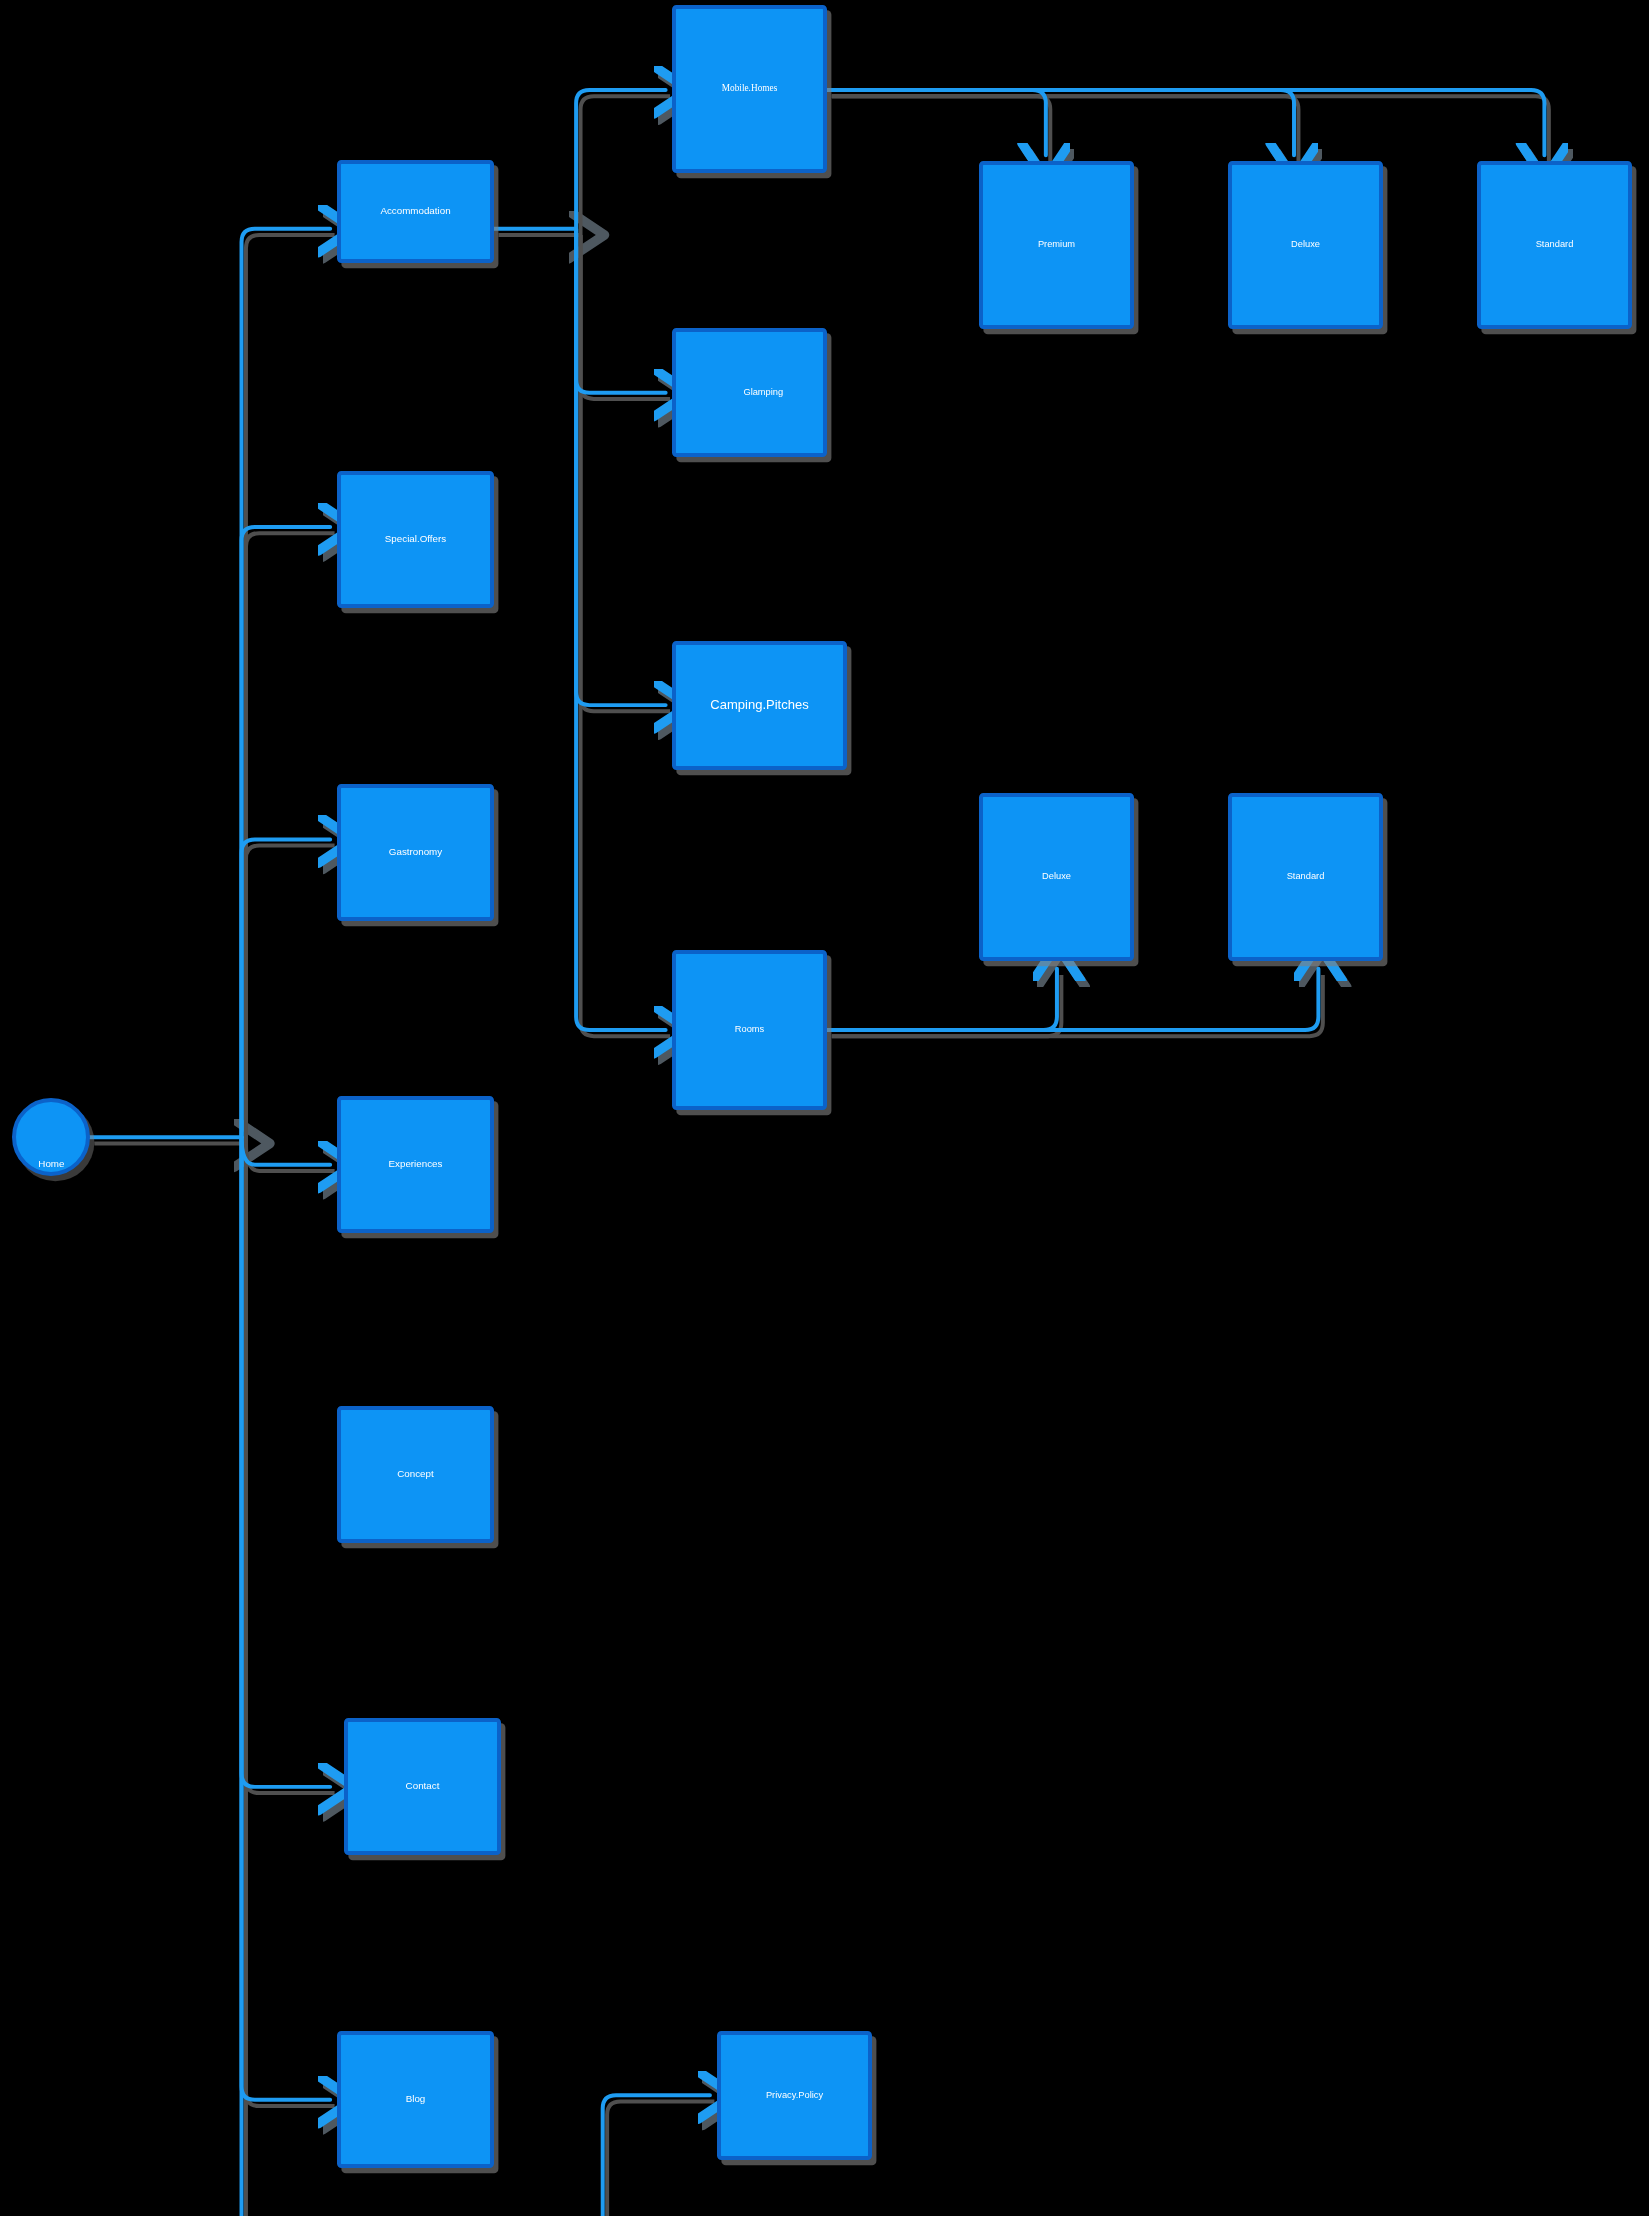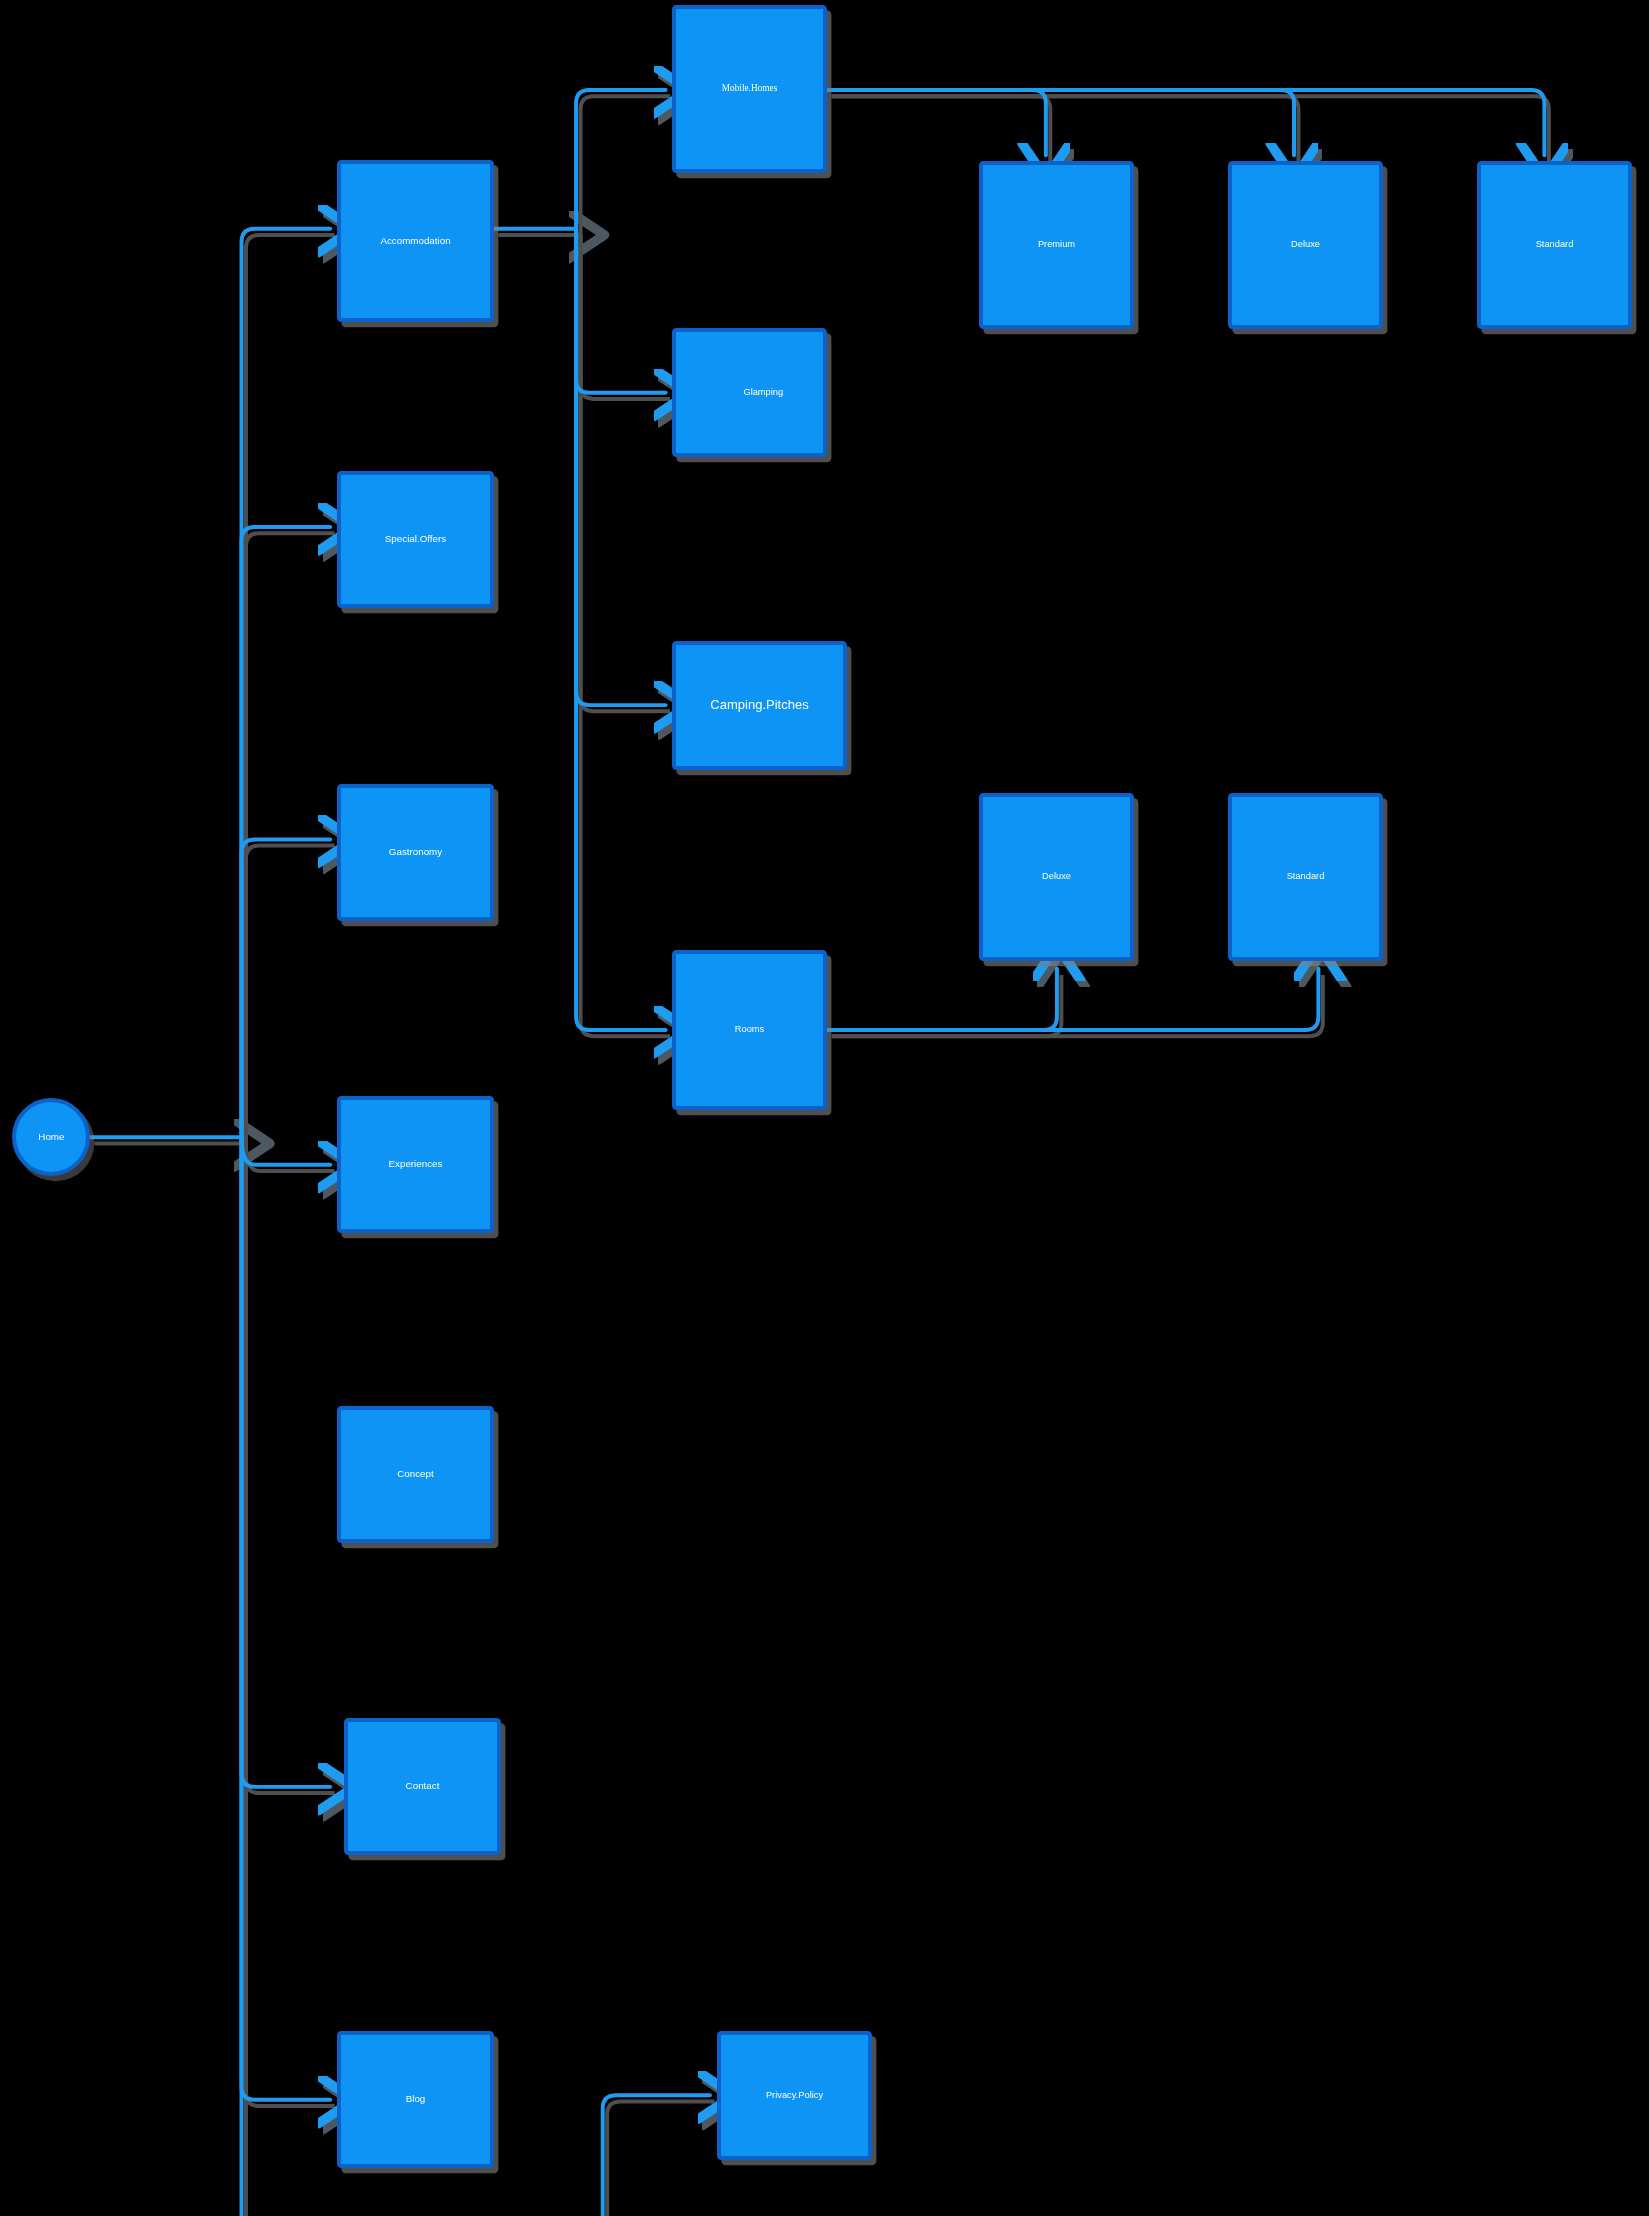--- a/index.html
+++ b/index.html
@@ -101,24 +101,24 @@
       <path d="M1867,2323 L2945,2323 Q2975,2323 2975,2293 L2975,2185"></path>
 
       <path d="M1112,5433 L1360,5433" marker-end="none"></path>
       <path d="M1360,5433 L1360,4757 Q1360,4727 1390,4727 L1602,4727"></path>
       <path d="M1360,5433 L1602,5433"></path>
       <path d="M1360,5433 L1360,6117 Q1360,6147 1390,6147 L1602,6147"></path>
     </g>
   </svg>
 
   <div id="nodes">
-      <div class="node root" style="left: 12.4px; top: 1098px; width: 78px; height: 78px; font-size: 9.8px;">
+      <div class="node root" style="left: 12.4px; top: 1098px; width: 78px; height: 78px; font-size: 9.8px; align-items: flex-end;">
         <span class="lbl">Home</span>
       </div>
-      <div class="node" style="left: 337px; top: 160px; width: 157px; height: 162px; font-size: 9.8px;">
+      <div class="node" style="left: 337px; top: 160px; width: 157px; height: 103px; font-size: 9.8px;">
         <span class="lbl">Accommodation</span>
       </div>
       <div class="node" style="left: 337px; top: 471px; width: 157px; height: 137px; font-size: 9.8px;">
         <span class="lbl">Special.Offers</span>
       </div>
       <div class="node" style="left: 337px; top: 784px; width: 157px; height: 137px; font-size: 9.8px;">
         <span class="lbl">Gastronomy</span>
       </div>
       <div class="node" style="left: 337px; top: 1096px; width: 157px; height: 137px; font-size: 9.8px;">
         <span class="lbl">Experiences</span>

